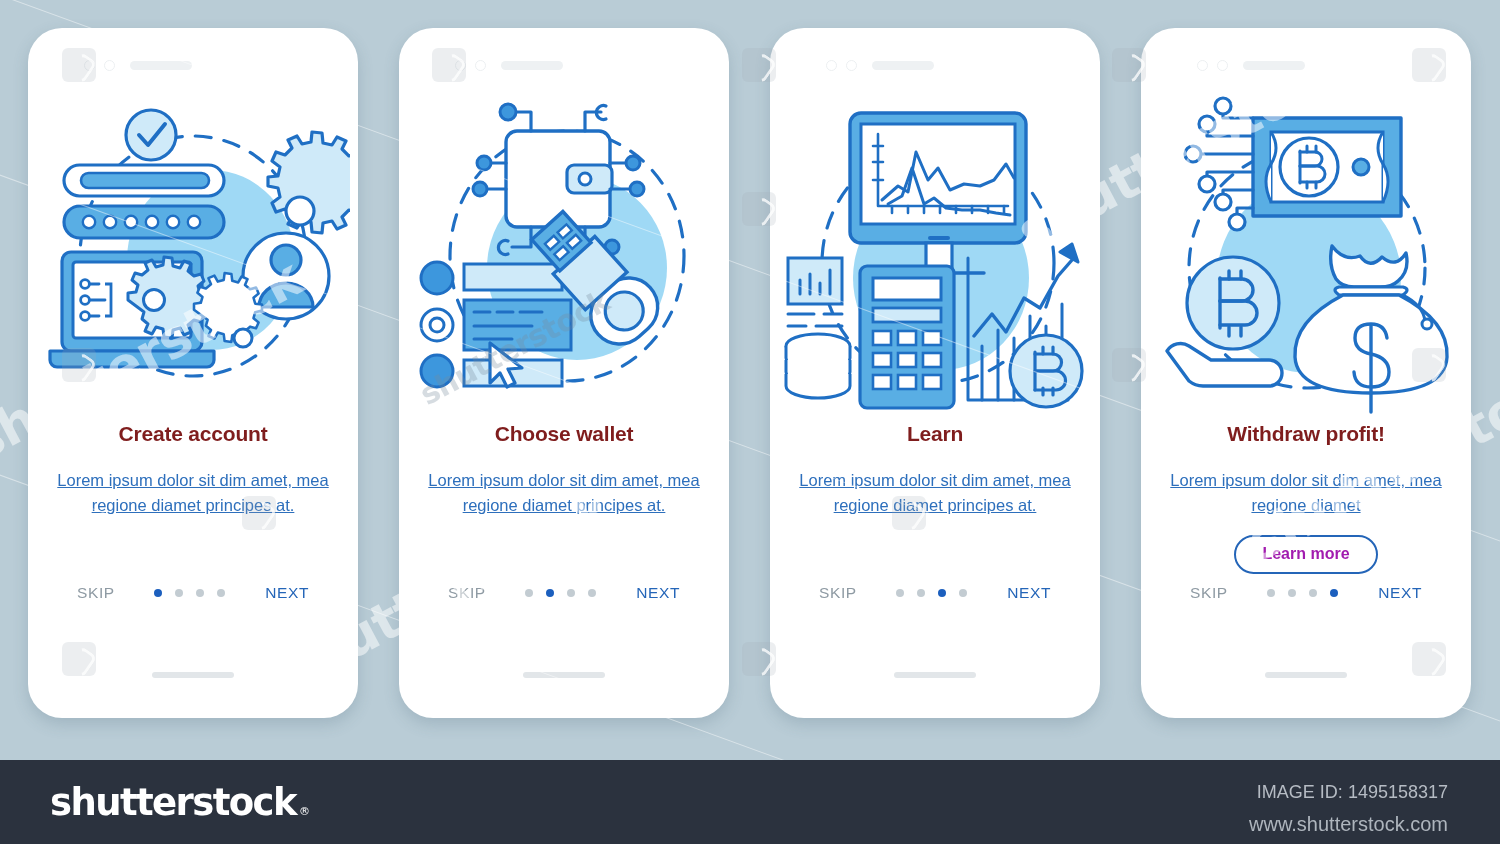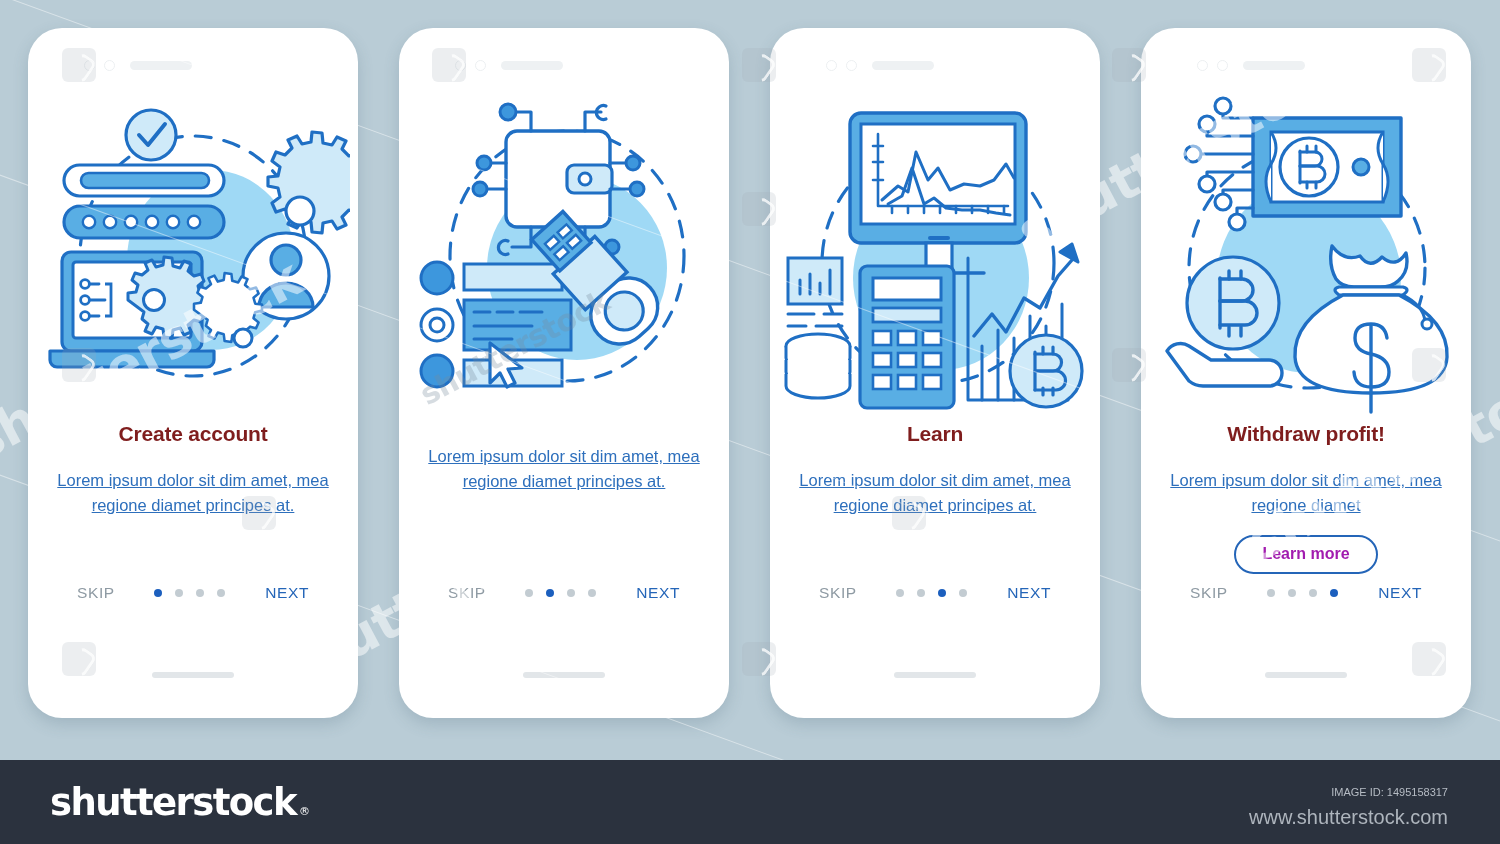--- a/index.html
+++ b/index.html
@@ -219,21 +219,21 @@
     letter-spacing: -1.6px;
   }
   .ss-reg { font-size: 11px; margin-left: 3px; font-weight: 400; }
   .foot-right {
     position: absolute;
     right: 52px; top: 50%;
     transform: translateY(-50%);
     text-align: right;
     line-height: 1.65;
   }
-  .fid { font-size: 11px; color: #ffffff; font-weight: 700; margin-top: 14px; }
+  .fid { font-size: 18px; color: #ffffff; font-weight: 700; margin-top: 14px; }
   .fid span { color: #b6bcc4; font-weight: 400; }
   .furl { font-size: 20px; color: #aeb5bd; }
 </style>
 </head>
 <body>
 
 <div class="stage">
 
   <div class="phone phone-1">
     <div class="screen">
@@ -375,20 +375,21 @@
             <rect x="204" y="122" width="12" height="8" fill="#fff" stroke="#1f6fc4" stroke-width="2.4"></rect>
             <rect x="221" y="122" width="12" height="8" fill="#fff" stroke="#1f6fc4" stroke-width="2.4"></rect>
             <rect x="204" y="136" width="12" height="8" fill="#fff" stroke="#1f6fc4" stroke-width="2.4"></rect>
             <rect x="221" y="136" width="12" height="8" fill="#fff" stroke="#1f6fc4" stroke-width="2.4"></rect>
             <circle cx="218" cy="225" r="19" fill="#cfeaf9" stroke="#1f6fc4" stroke-width="3.2"></circle>
           </g>
         </svg>
       </div>
 
       <div class="content">
+        <div class="title">Choose wallet</div>
         <div class="desc">Lorem ipsum dolor sit dim amet, mea regione diamet principes at.</div>
       </div>
 
       <div class="navrow">
         <div class="nav-skip">SKIP</div>
         <div class="dots">
           <span class="pd"></span>
           <span class="pd on"></span>
           <span class="pd"></span>
           <span class="pd"></span>

